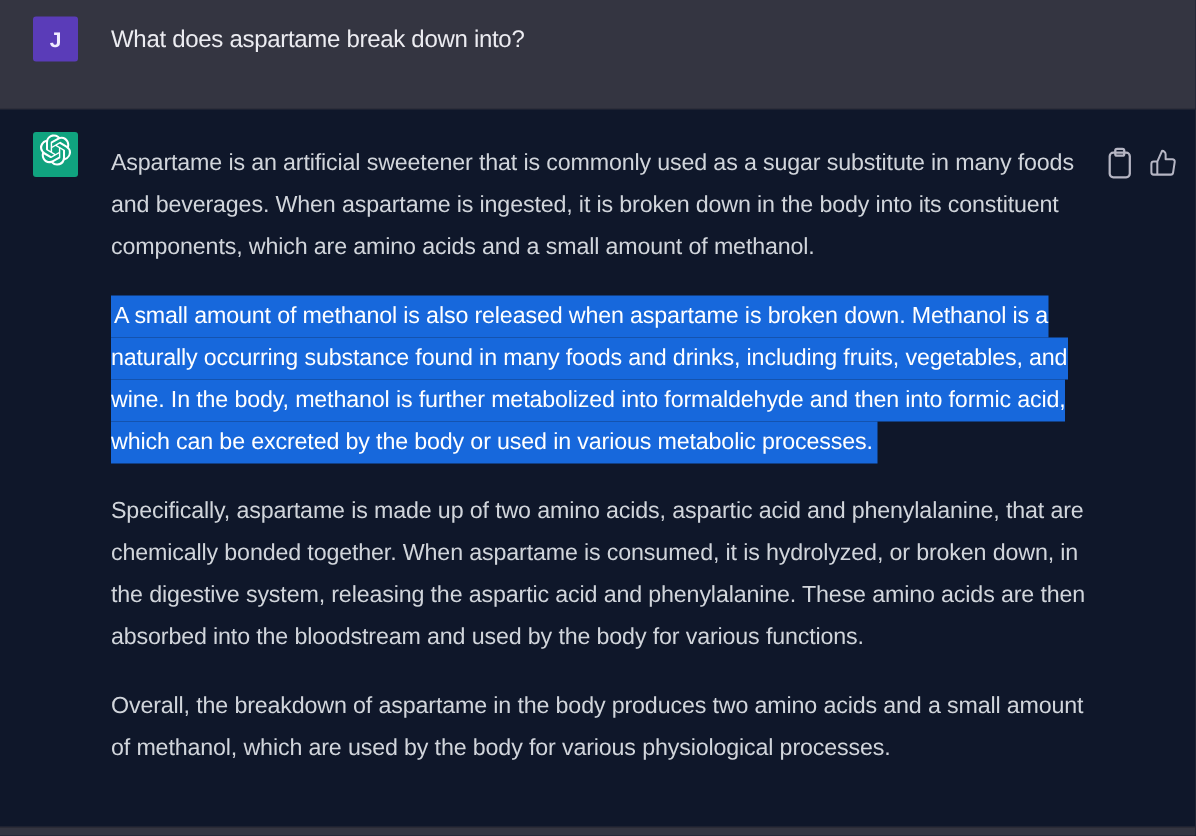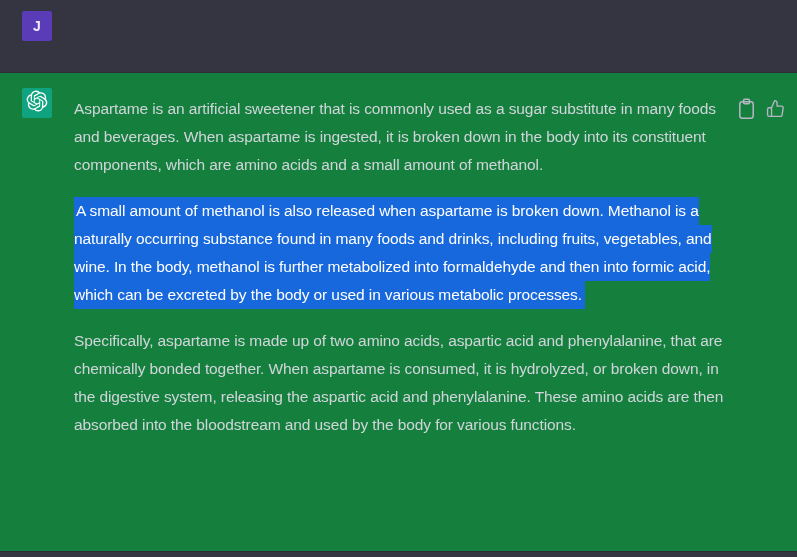--- a/index.html
+++ b/index.html
@@ -12,21 +12,21 @@
     width:797px;height:557px;overflow:hidden;
     display:flex;flex-direction:column;
     background:#343541;
   }
   .msg-row{display:flex;align-items:flex-start;box-sizing:border-box;}
   .msg-row.user{
     height:72px;background:#343541;
     padding:11px 45px 0 22px;
   }
   .msg-row.assistant{
-    height:480px;background:#15803d;
+    height:480px;background:#0f172a;
     border-top:1px solid #2d2e3a;
     padding:15px 12px 0 22px;
     position:relative;
   }
   .avatar{
     width:30px;height:30px;flex:0 0 30px;border-radius:2px;
     display:flex;align-items:center;justify-content:center;
     user-select:none;
   }
   .avatar.user-av{background:#5a3cb8;color:#f0ecff;font-size:14px;font-weight:bold;}
@@ -61,35 +61,37 @@
 </style>
 </head>
 <body>
 
 <div class="screen">
 
   <div class="msg-row user">
     <div class="avatar user-av">
       <span>J</span>
     </div>
+    <div class="user-text">What does aspartame break down into?</div>
   </div>
 
   <div class="msg-row assistant">
     <div class="avatar ai-av">
       <span>
         <svg width="22" height="22" viewBox="-0.7 -0.7 25.4 25.4" fill="#ffffff" xmlns="http://www.w3.org/2000/svg">
           <path d="M22.2819 9.8211a5.9847 5.9847 0 0 0-.5157-4.9108 6.0462 6.0462 0 0 0-6.5098-2.9A6.0651 6.0651 0 0 0 4.9807 4.1818a5.9847 5.9847 0 0 0-3.9977 2.9 6.0462 6.0462 0 0 0 .7427 7.0966 5.98 5.98 0 0 0 .511 4.9107 6.051 6.051 0 0 0 6.5146 2.9001A5.9847 5.9847 0 0 0 13.2599 24a6.0557 6.0557 0 0 0 5.7718-4.2058 5.9894 5.9894 0 0 0 3.9977-2.9001 6.0557 6.0557 0 0 0-.7475-7.073zM13.2599 22.4301a4.4755 4.4755 0 0 1-2.8764-1.0408l.1419-.0804 4.7783-2.7582a.7948.7948 0 0 0 .3927-.6813v-6.7369l2.02 1.1686a.071.071 0 0 1 .038.0615v5.5826a4.504 4.504 0 0 1-4.4945 4.4849zm-9.6607-4.1254a4.4708 4.4708 0 0 1-.5346-3.0137l.142.0852 4.783 2.7582a.7712.7712 0 0 0 .7806 0l5.8428-3.3685v2.3324a.0804.0804 0 0 1-.0332.0615L9.74 19.9502a4.4992 4.4992 0 0 1-6.1408-1.6455zM2.3408 7.8956a4.485 4.485 0 0 1 2.3655-1.9728V11.6a.7664.7664 0 0 0 .3879.6765l5.8144 3.3543-2.0201 1.1685a.0757.0757 0 0 1-.071 0l-4.8303-2.7865A4.504 4.504 0 0 1 2.3408 7.8956zm16.5963 3.8558L13.1038 8.364 15.1192 7.2a.0757.0757 0 0 1 .071 0l4.8303 2.7913a4.4944 4.4944 0 0 1-.6765 8.1042v-5.6772a.79.79 0 0 0-.4079-.6769zm2.0107-3.0231l-.142-.0852-4.7735-2.7818a.7759.7759 0 0 0-.7854 0L9.409 9.2297V6.8974a.0662.0662 0 0 1 .0284-.0615l4.8303-2.7866a4.4992 4.4992 0 0 1 6.6802 4.66zM8.3065 12.863l-2.02-1.1638a.0804.0804 0 0 1-.038-.0567V6.0742a4.4992 4.4992 0 0 1 7.3757-3.4537l-.142.0805L8.704 5.459a.7948.7948 0 0 0-.3927.6813zm1.0976-2.3654l2.602-1.4998 2.6069 1.4998v2.9994l-2.5974 1.4997-2.6067-1.4997z"></path>
         </svg>
       </span>
     </div>
 
     <div class="content">
       <p>Aspartame is an artificial sweetener that is commonly used as a sugar substitute in many foods and beverages. When aspartame is ingested, it is broken down in the body into its constituent components, which are amino acids and a small amount of methanol.</p>
       <p><span class="selected">A small amount of methanol is also released when aspartame is broken down. Methanol is a naturally occurring substance found in many foods and drinks, including fruits, vegetables, and wine. In the body, methanol is further metabolized into formaldehyde and then into formic acid, which can be excreted by the body or used in various metabolic processes.</span></p>
       <p>Specifically, aspartame is made up of two amino acids, aspartic acid and phenylalanine, that are chemically bonded together. When aspartame is consumed, it is hydrolyzed, or broken down, in the digestive system, releasing the aspartic acid and phenylalanine. These amino acids are then absorbed into the bloodstream and used by the body for various functions.</p>
+      <p>Overall, the breakdown of aspartame in the body produces two amino acids and a small amount of methanol, which are used by the body for various physiological processes.</p>
     </div>
 
     <div class="actions">
       <button class="action-btn" aria-label="Copy">
         <span>
           <svg width="19" height="22" viewBox="0 0 19 22" fill="none" stroke="currentColor" stroke-width="1.5" stroke-linejoin="round">
             <rect x="2.8" y="3.8" width="13.4" height="16.4" rx="2.4"></rect>
             <rect x="6.5" y="1.2" width="6" height="4.6" rx="1.2"></rect>
           </svg>
         </span>

